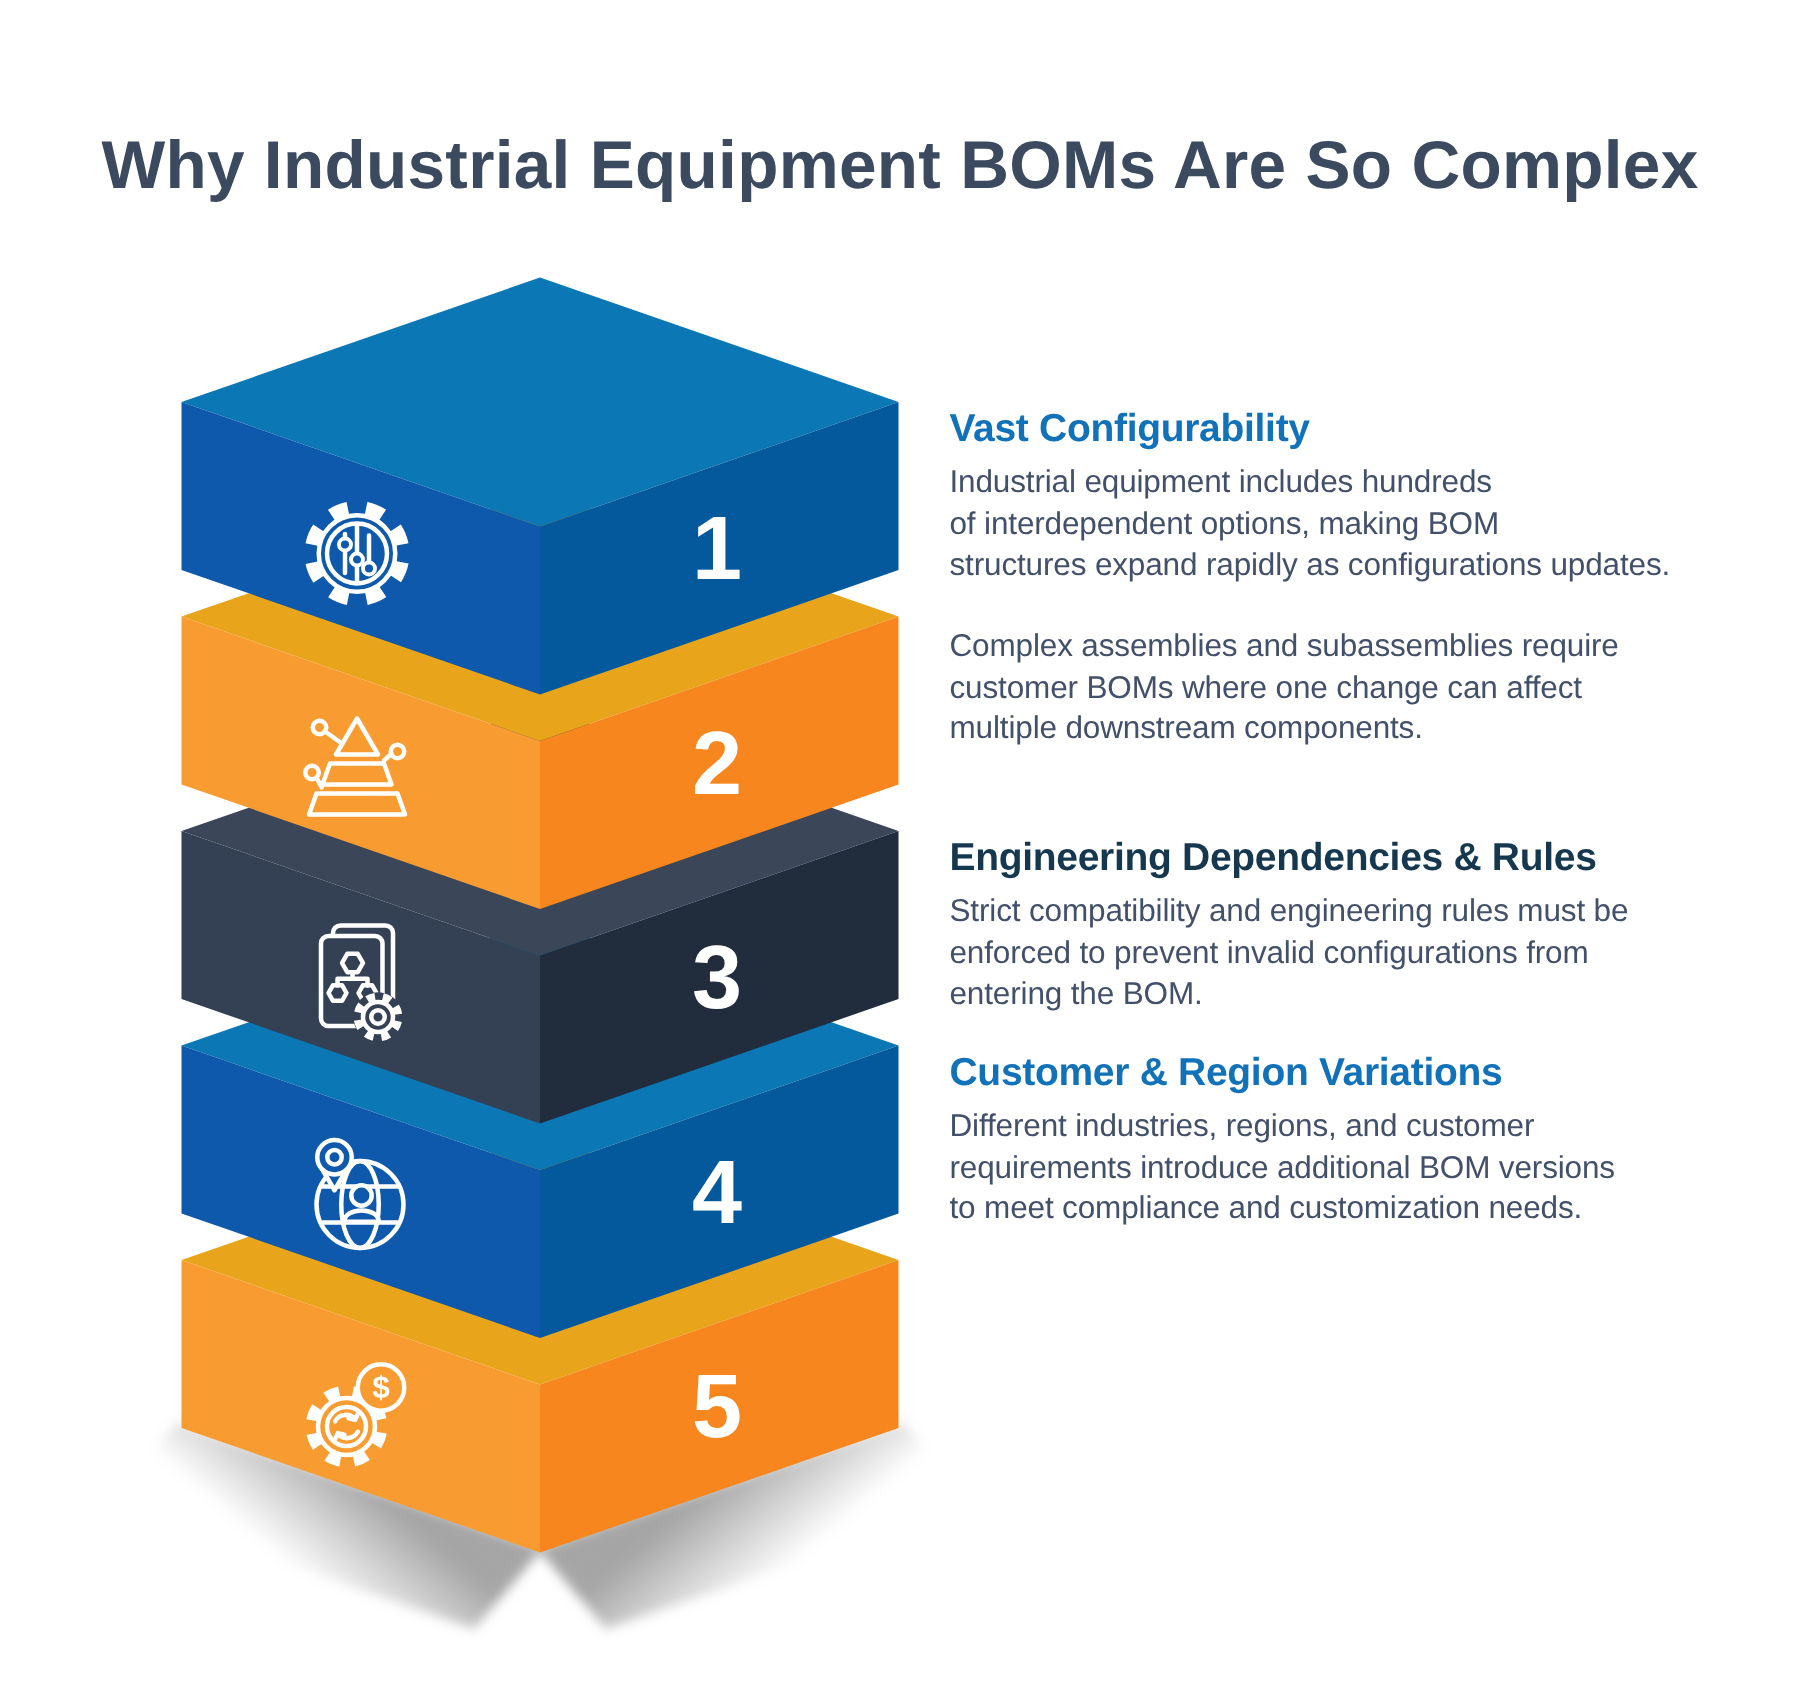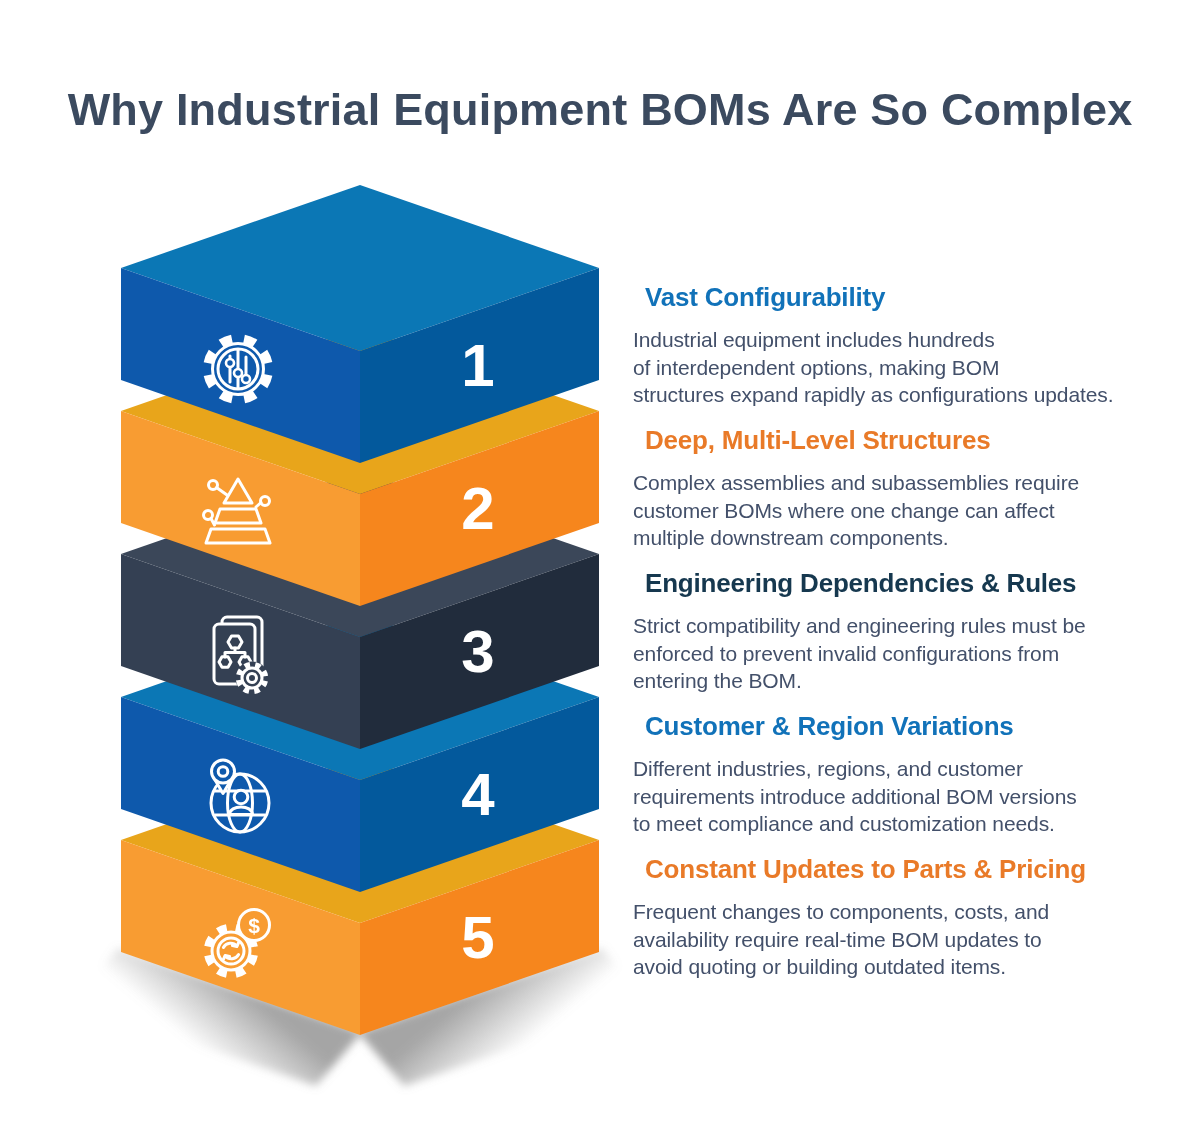--- a/index.html
+++ b/index.html
@@ -24,21 +24,21 @@
     left:408px;width:140px;height:62px;
     text-align:center;
     font-size:60px;line-height:62px;font-weight:bold;
     color:#ffffff;
   }
   .section{
     position:absolute;
     left:633px;width:530px;
   }
   .section h2{
-    margin:12px;
+    margin:0;
     font-size:26px;line-height:34px;
     font-weight:bold;
     letter-spacing:-0.2px;
   }
   .section p{
     margin:6px 0 0 0;
     font-size:21px;line-height:27.5px;
     color:#43506A;
     white-space:pre-line;
     letter-spacing:-0.1px;
@@ -165,40 +165,33 @@
   <div class="layer-number" style="top:907px">5</div>
 
   <div class="section" style="top:268px">
     <h2 style="color: rgb(17, 114, 185);">Vast Configurability</h2>
     <p>Industrial equipment includes hundreds
 of interdependent options, making BOM
 structures expand rapidly as configurations updates.</p>
   </div>
 
   <div class="section" style="top:411px">
-    <h2 style="color: rgb(233, 122, 40);">Deep, Multi-Level Structures</h2>
     <p>Complex assemblies and subassemblies require
 customer BOMs where one change can affect
 multiple downstream components.</p>
   </div>
 
   <div class="section" style="top:554px">
     <h2 style="color: rgb(22, 56, 79);">Engineering Dependencies &amp; Rules</h2>
     <p>Strict compatibility and engineering rules must be
 enforced to prevent invalid configurations from
 entering the BOM.</p>
   </div>
 
   <div class="section" style="top:697px">
     <h2 style="color: rgb(17, 114, 185);">Customer &amp; Region Variations</h2>
     <p>Different industries, regions, and customer
 requirements introduce additional BOM versions
 to meet compliance and customization needs.</p>
   </div>
 
-  <div class="section" style="top:840px">
-    <h2 style="color: rgb(233, 122, 40);">Constant Updates to Parts &amp; Pricing</h2>
-    <p>Frequent changes to components, costs, and
-availability require real-time BOM updates to
-avoid quoting or building outdated items.</p>
-  </div>
 
 </div>
 
 </body></html>

